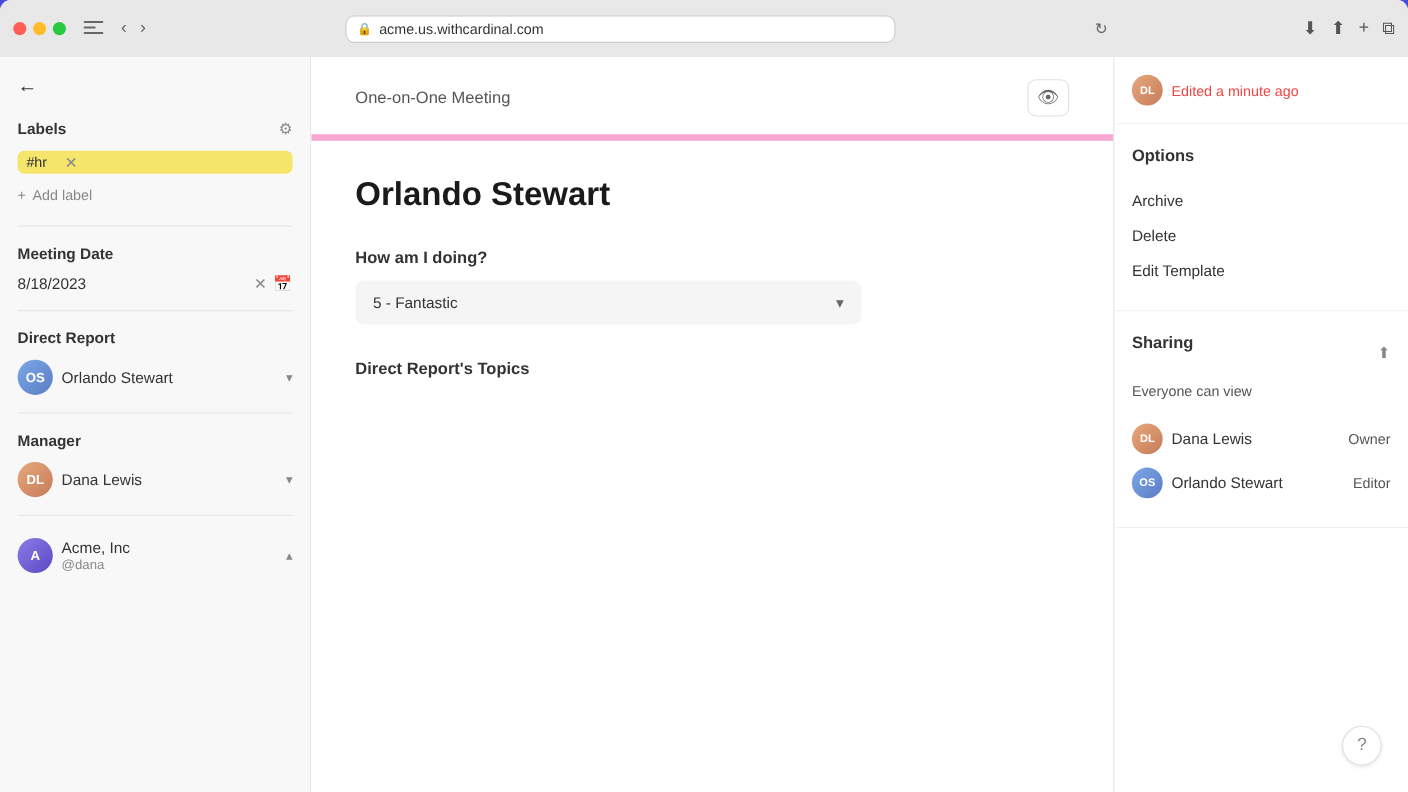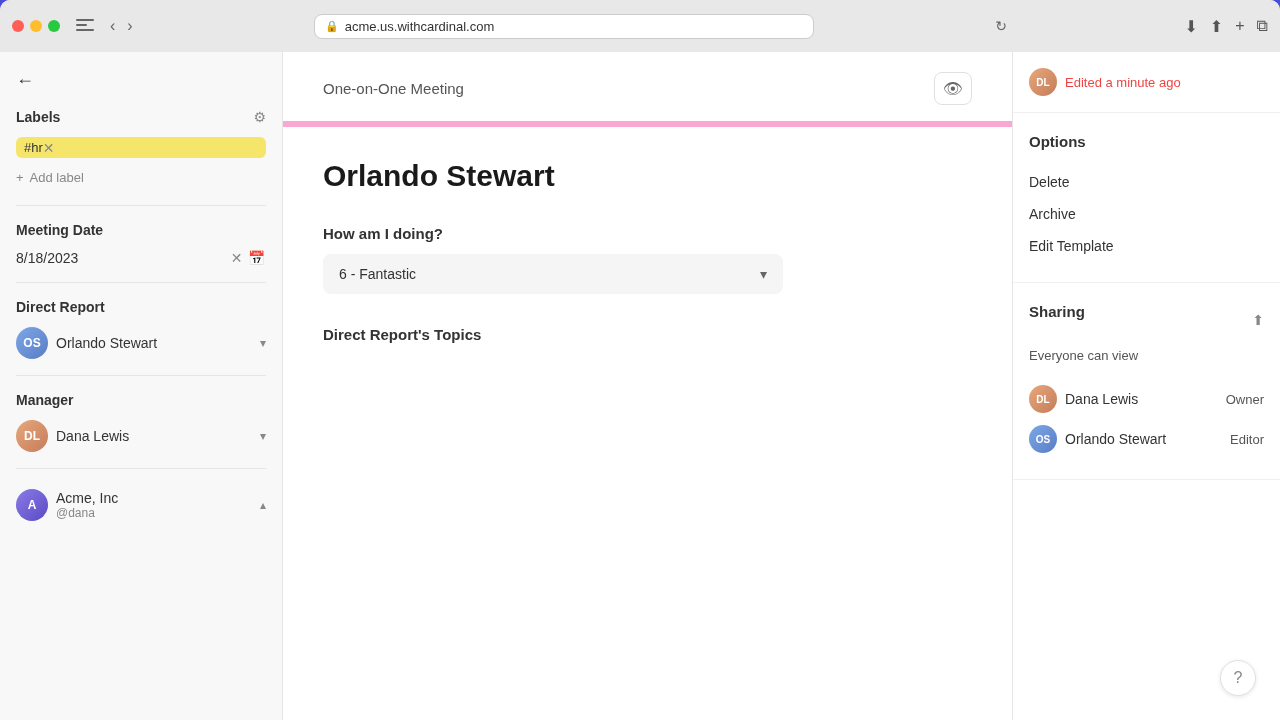--- a/index.html
+++ b/index.html
@@ -177,21 +177,21 @@
       background: none;
       border: none;
       cursor: pointer;
       color: #888;
       font-size: 14px;
     }
 
     .label-chip {
       display: inline-flex;
       align-items: center;
-      gap: 0;
+      gap: 16px;
       background: #f5e56b;
       border-radius: 6px;
       padding: 3px 8px;
       font-size: 13px;
       color: #333;
       margin-bottom: 8px;
     }
 
     .label-chip .remove-btn {
       background: none;
@@ -605,39 +605,39 @@
         <span class="doc-title">One-on-One Meeting</span>
         <button class="eye-btn">👁</button>
       </div>
 
       <div class="doc-body">
         <h1 class="doc-person-name">Orlando Stewart</h1>
 
         <div class="question-label">How am I doing?</div>
 
         <div class="dropdown-select">
-          <span>6 - Fantastic</span>
+          <span>5 - Fantastic</span>
           <span class="chevron-down">▾</span>
         </div>
 
         <div class="section-label">Direct Report's Topics</div>
 
       </div>
     </div>
 
     <div class="right-sidebar">
       <div class="rs-edited">
         <div class="avatar avatar-dana" style="width:28px;height:28px;font-size:10px;">DL</div>
         <span class="rs-edited-text">Edited a minute ago</span>
       </div>
 
       <div class="rs-section">
         <div class="rs-section-title">Options</div>
+        <div class="rs-option-item">Archive</div>
         <div class="rs-option-item">Delete</div>
-        <div class="rs-option-item">Archive</div>
         <div class="rs-option-item">Edit Template</div>
       </div>
 
       <div class="rs-section">
         <div class="rs-sharing-header">
           <span class="rs-section-title">Sharing</span>
           <button class="rs-share-btn">⬆</button>
         </div>
 
         <div class="rs-everyone-view">Everyone can view</div>

